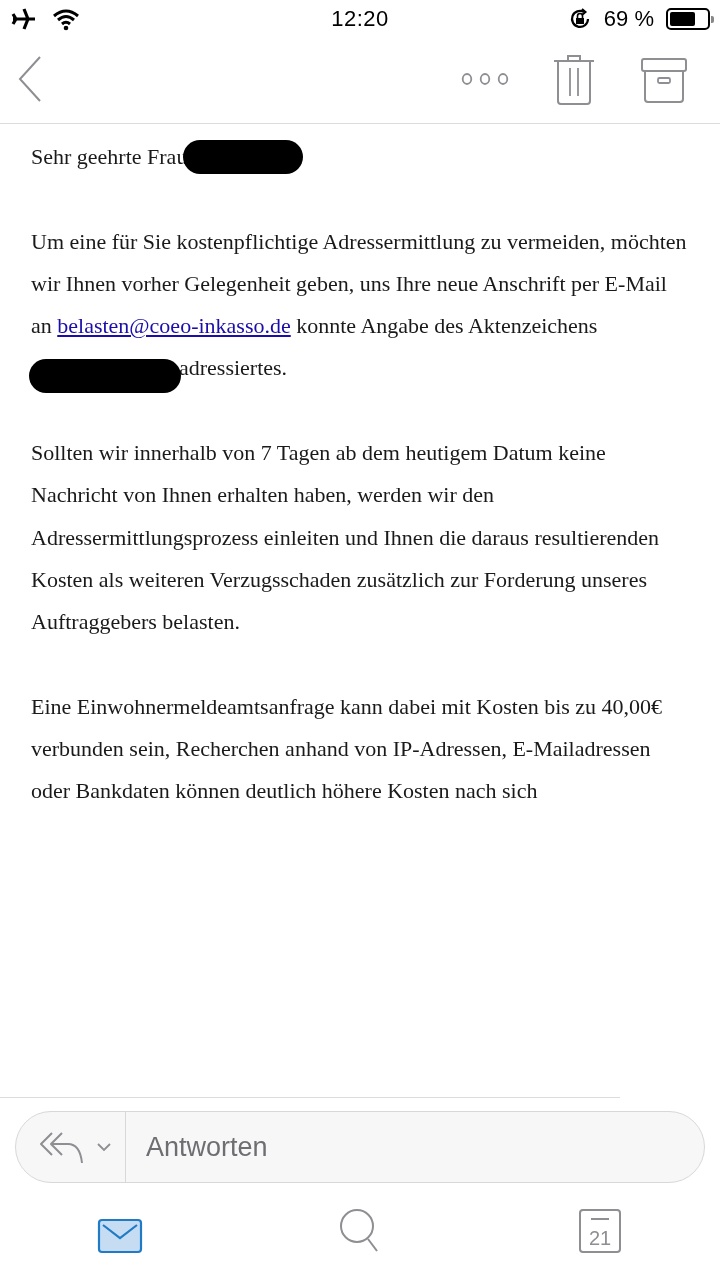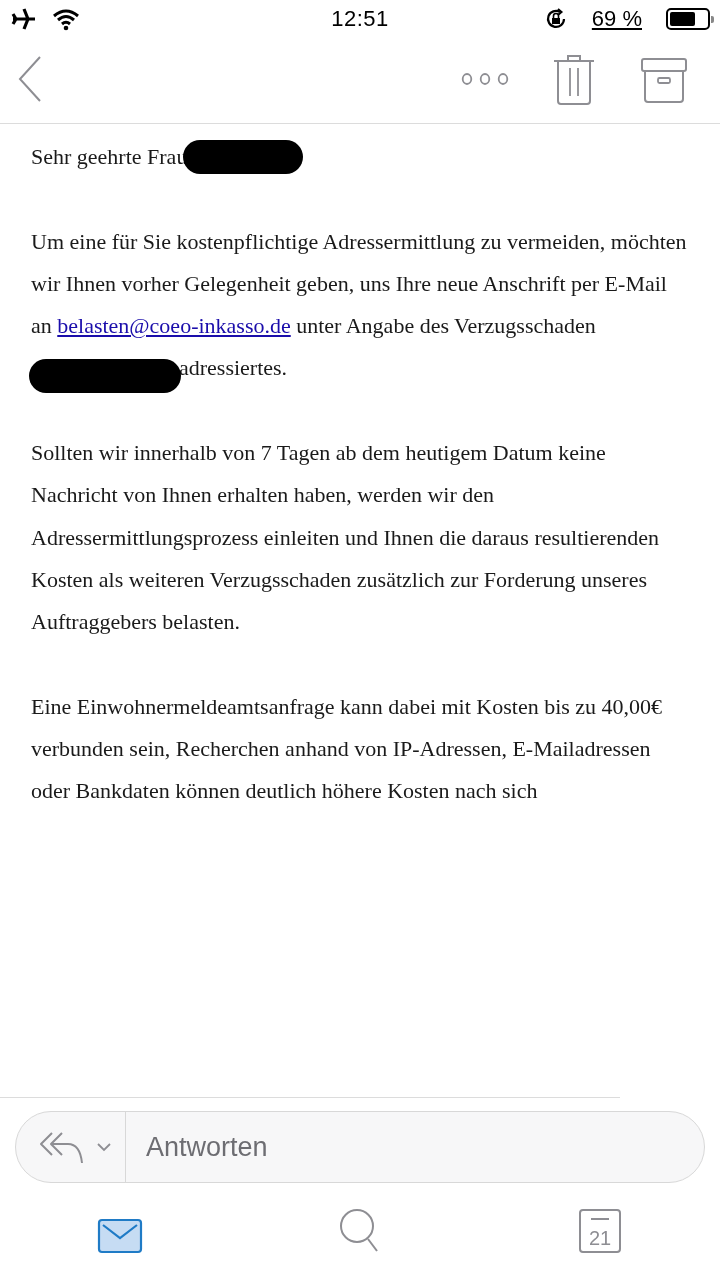--- a/index.html
+++ b/index.html
@@ -3,21 +3,21 @@
 <meta charset="utf-8">
 <style>
   * { box-sizing: border-box; margin: 0; padding: 0; }
   html, body { width: 720px; height: 1280px; background: #ffffff; overflow: hidden; }
   body { position: relative; font-family: "Liberation Sans", sans-serif; color: #000; }
 
   
   .status-bar { position: absolute; top: 0; left: 0; width: 720px; height: 40px; }
   .sb-left { position: absolute; left: 10px; top: 6px; display: flex; align-items: center; gap: 14px; }
   .sb-time { position: absolute; left: 0; right: 0; top: 6px; text-align: center; font-size: 22px; font-weight: 500; letter-spacing: 0.5px; }
-  .sb-right { position: absolute; right: 10px; top: 6px; display: flex; align-items: center; gap: 24px; font-size: 22px; text-decoration: underline; }
+  .sb-right { position: absolute; right: 10px; top: 6px; display: flex; align-items: center; gap: 12px; font-size: 22px; }
   .battery { width: 44px; height: 22px; border: 2px solid #000; border-radius: 5px; position: relative; padding: 2px; }
   .battery-fill { height: 100%; background: #000; border-radius: 2px; }
   .battery-nub { position: absolute; right: -6px; top: 6px; width: 3px; height: 7px; background: #888; border-radius: 0 2px 2px 0; }
 
   
   .nav-bar { position: absolute; top: 40px; left: 0; width: 720px; height: 84px; border-bottom: 1px solid #dcdcdc; }
   .nav-back { position: absolute; left: 12px; top: 14px; width: 36px; height: 50px; cursor: pointer; }
   .nav-more { position: absolute; left: 458px; top: 26px; width: 56px; height: 26px; cursor: pointer; }
   .nav-trash { position: absolute; left: 550px; top: 14px; width: 50px; height: 52px; cursor: pointer; }
   .nav-archive { position: absolute; left: 636px; top: 16px; width: 56px; height: 50px; cursor: pointer; }
@@ -52,21 +52,21 @@
     <svg width="28" height="26" viewBox="0 0 28 26">
       <path d="M3 13 L25 13 M14 3 L18 13 L14 23 M3 8 L6 13 L3 18" stroke="#000" stroke-width="3.2" fill="none" stroke-linejoin="round"></path>
     </svg>
     <svg width="28" height="24" viewBox="0 0 28 24">
       <path d="M2 9 Q14 -1 26 9" stroke="#000" stroke-width="3" fill="none"></path>
       <path d="M6 13 Q14 6 22 13" stroke="#000" stroke-width="3" fill="none"></path>
       <path d="M10 17 Q14 13.5 18 17" stroke="#000" stroke-width="3" fill="none"></path>
       <circle cx="14" cy="21" r="2.3" fill="#000"></circle>
     </svg>
   </div>
-  <div class="sb-time">12:51</div>
+  <div class="sb-time">12:20</div>
   <div class="sb-right">
     <svg width="24" height="24" viewBox="0 0 24 24">
       <path d="M20 12 A8 8 0 1 1 16 5" stroke="#000" stroke-width="2.2" fill="none"></path>
       <path d="M14 2 L17.5 5 L14 8" stroke="#000" stroke-width="2" fill="none"></path>
       <rect x="8" y="11" width="8" height="6" fill="#000"></rect>
       <path d="M9.5 11 V9 A2.5 2.5 0 0 1 14.5 9 V11" stroke="#000" stroke-width="1.6" fill="none"></path>
     </svg>
     <span>69 %</span>
     <div class="battery">
       <div class="battery-fill" style="width:69%"></div>
@@ -101,21 +101,21 @@
     <svg width="56" height="50" viewBox="0 0 56 50">
       <rect x="6" y="3" width="44" height="12" rx="2" stroke="#8e8e93" stroke-width="2" fill="none"></rect>
       <path d="M9 15 V43 Q9 46 12 46 H44 Q47 46 47 43 V15" stroke="#8e8e93" stroke-width="2" fill="none"></path>
       <rect x="22" y="22" width="12" height="5" rx="1.5" stroke="#8e8e93" stroke-width="1.8" fill="none"></rect>
     </svg>
   </div>
 </div>
 
 <div class="email-body">
   <p class="greeting"><span>Sehr geehrte Frau</span><span class="redact redact-name"></span></p>
-  <p><span>Um eine für Sie kostenpflichtige Adressermittlung zu vermeiden, möchten wir Ihnen vorher Gelegenheit geben, uns Ihre neue Anschrift per E-Mail an </span><a class="email-link">belasten@coeo-inkasso.de</a><span> unter Angabe des Verzugsschaden</span><span class="redact redact-ref"></span><span>adressiertes.</span></p>
+  <p><span>Um eine für Sie kostenpflichtige Adressermittlung zu vermeiden, möchten wir Ihnen vorher Gelegenheit geben, uns Ihre neue Anschrift per E-Mail an </span><a class="email-link">belasten@coeo-inkasso.de</a><span> konnte Angabe des Aktenzeichens</span><span class="redact redact-ref"></span><span>adressiertes.</span></p>
   <p>Sollten wir innerhalb von 7 Tagen ab dem heutigem Datum keine Nachricht von Ihnen erhalten haben, werden wir den Adressermittlungsprozess einleiten und Ihnen die daraus resultierenden Kosten als weiteren Verzugsschaden zusätzlich zur Forderung unseres Auftraggebers belasten.</p>
   <p>Eine Einwohnermeldeamtsanfrage kann dabei mit Kosten bis zu 40,00€ verbunden sein, Recherchen anhand von IP-Adressen, E-Mailadressen oder Bankdaten können deutlich höhere Kosten nach sich</p>
 </div>
 
 <div class="reply-area">
   <div class="reply-pill">
     <div class="reply-btn">
       <svg width="48" height="40" viewBox="0 0 48 40">
         <path d="M14 6 L3 17 L14 28" stroke="#8e8e93" stroke-width="2" fill="none" stroke-linejoin="round"></path>
         <path d="M24 6 L13 17 L24 28 M13 17 H30 Q42 17 44 36" stroke="#8e8e93" stroke-width="2" fill="none" stroke-linejoin="round"></path>

